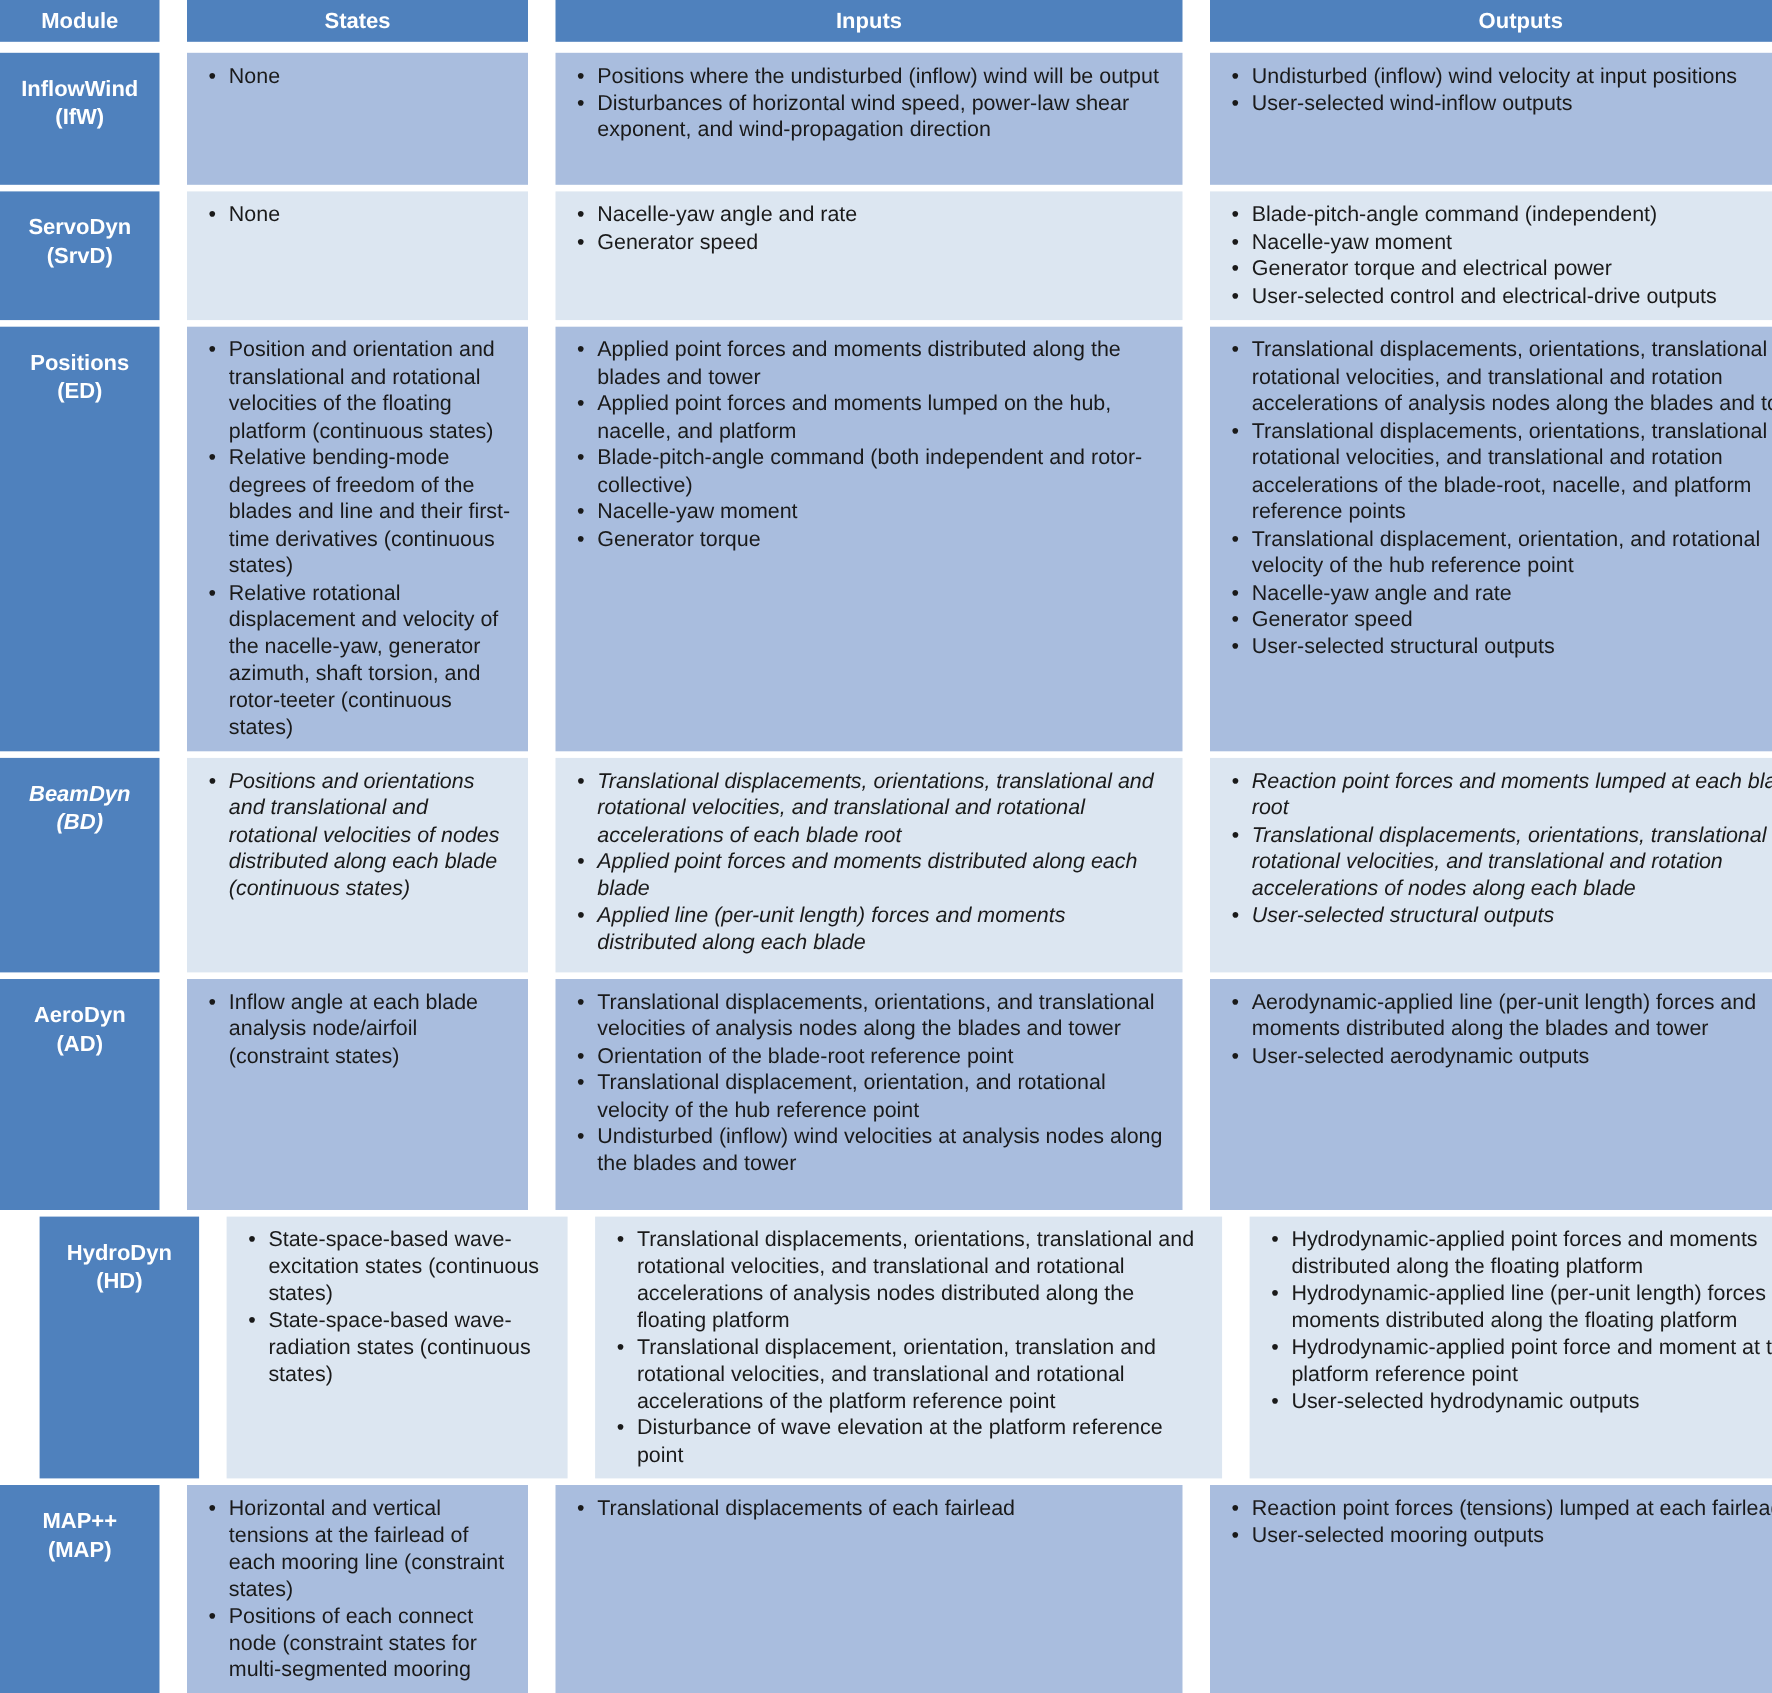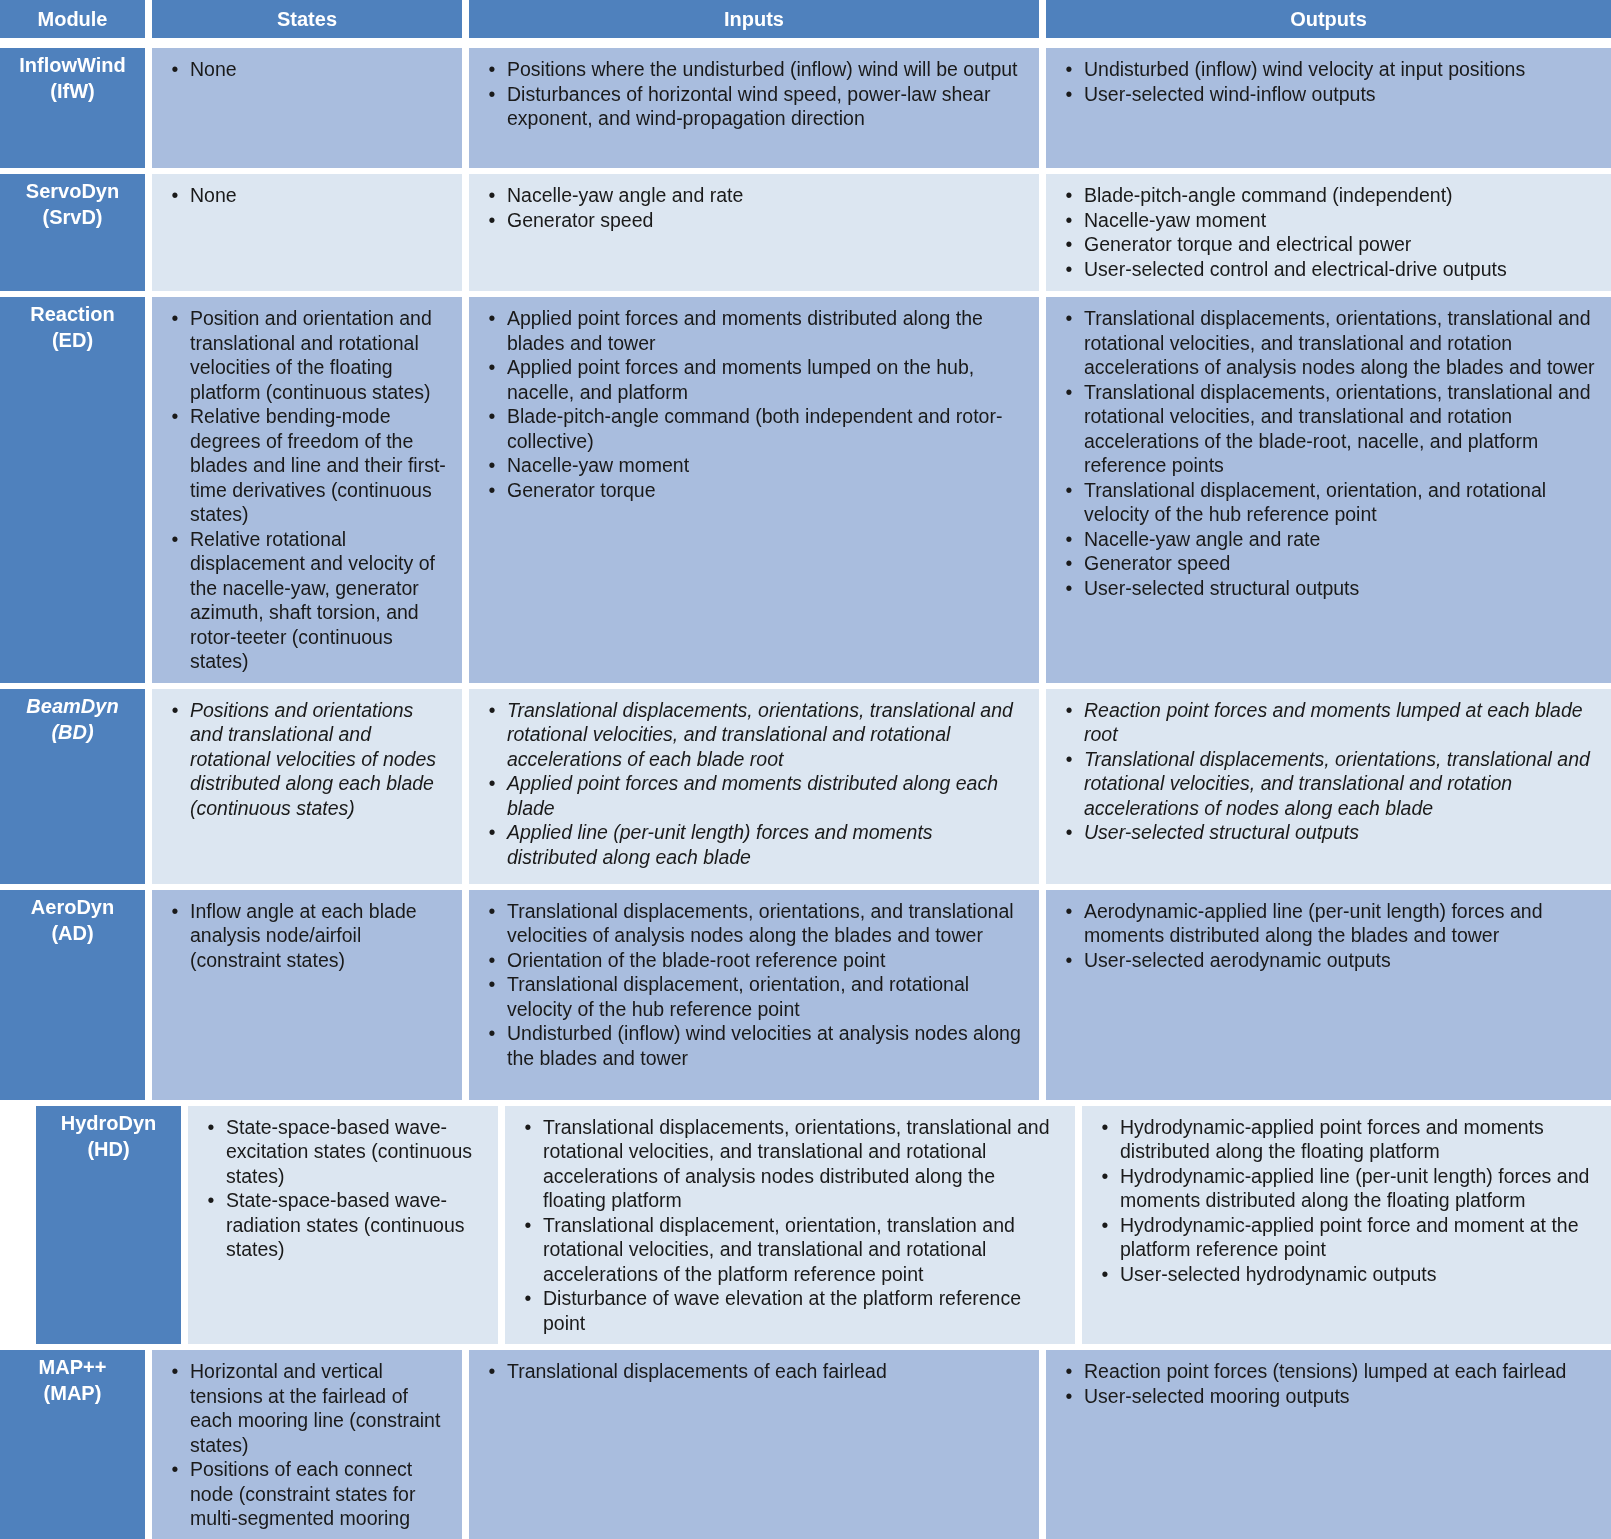--- a/index.html
+++ b/index.html
@@ -7,40 +7,40 @@
     width: 1611px; height: 1539px; overflow: hidden;
     background: #ffffff;
     font-family: "Liberation Sans", sans-serif;
     color: #1a1a1a;
     -webkit-font-smoothing: antialiased;
   }
   .page { width: 1611px; }
   .trow {
     display: grid;
     grid-template-columns: 145px 310px 570px 565px;
-    column-gap: 7px;
+    column-gap: 25px;
     margin-bottom: 6px;
   }
   .thead { margin-bottom: 10px; }
   .hcell {
     background: var(--header-bg, #4F81BD);
     color: var(--header-text, #ffffff);
     font-weight: bold;
     font-size: 20px;
     text-align: center;
     height: 38px;
     line-height: 38px;
   }
   .mcell {
     background: var(--header-bg, #4F81BD);
     color: var(--header-text, #ffffff);
     font-weight: bold;
     font-size: 20px;
     text-align: center;
-    padding-top: 4px;
+    padding-top: 20px;
     line-height: 26px;
   }
   .bcell {
     font-size: 19.5px;
     line-height: 24.5px;
     padding: 9px 14px 9px 8px;
   }
   .alt .bcell   { background: var(--row-alt-bg, #A9BDDE); }
   .light .bcell { background: var(--row-light-bg, #DCE6F1); }
   .bi { display: flex; }
@@ -135,21 +135,21 @@
           </div>
           <div class="bi">
             <span class="dot">•</span>
             <span class="txt">User-selected control and electrical-drive outputs</span>
           </div>
         </div>
   </div>
 
   <div class="trow alt">
     <div class="cell mcell">
-      <div class="mname">Reaction</div>
+      <div class="mname">Positions</div>
       <div class="mabbr">(ED)</div>
     </div>
     <div class="cell bcell states">
           <div class="bi">
             <span class="dot">•</span>
             <span class="txt">Position and orientation and translational and rotational velocities of the floating platform (continuous states)</span>
           </div>
           <div class="bi">
             <span class="dot">•</span>
             <span class="txt">Relative bending-mode degrees of freedom of the blades and line and their first-time derivatives (continuous states)</span>

